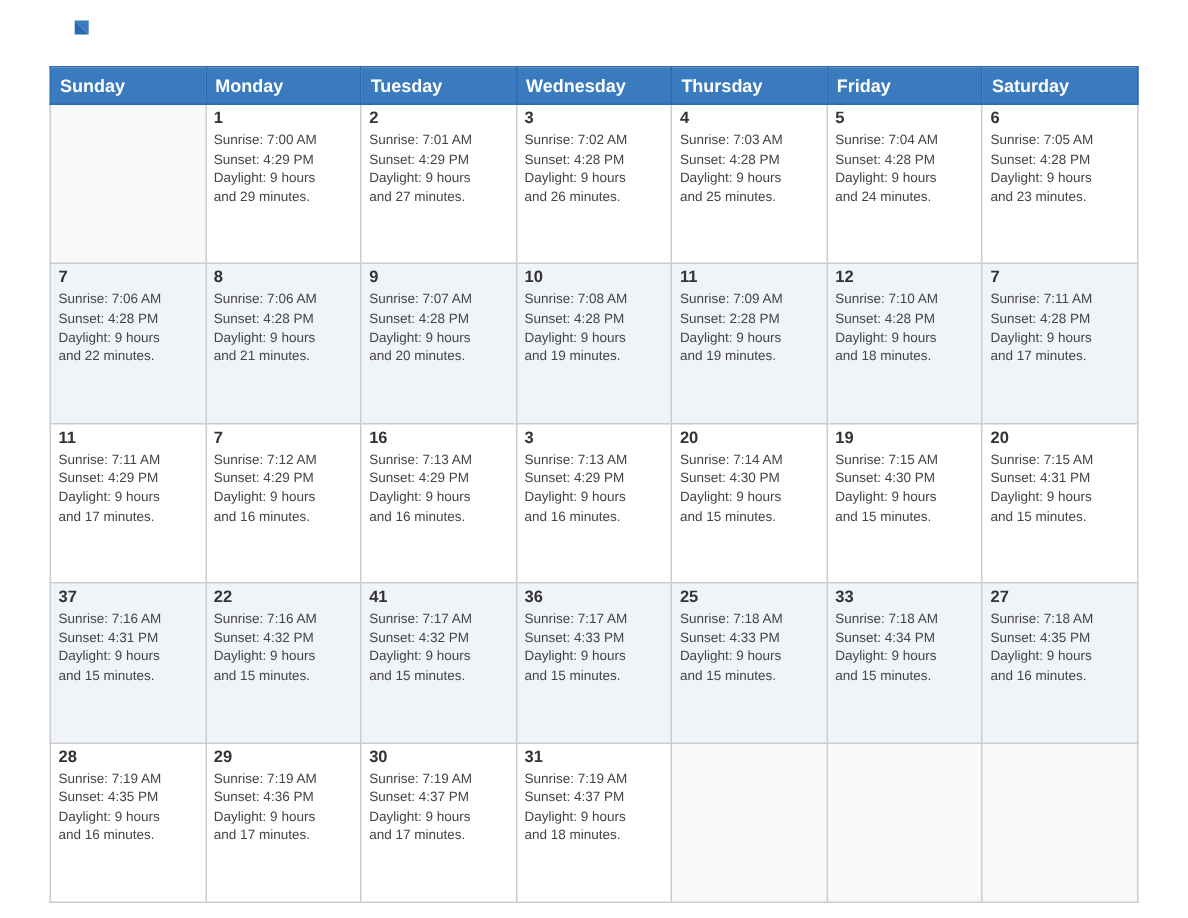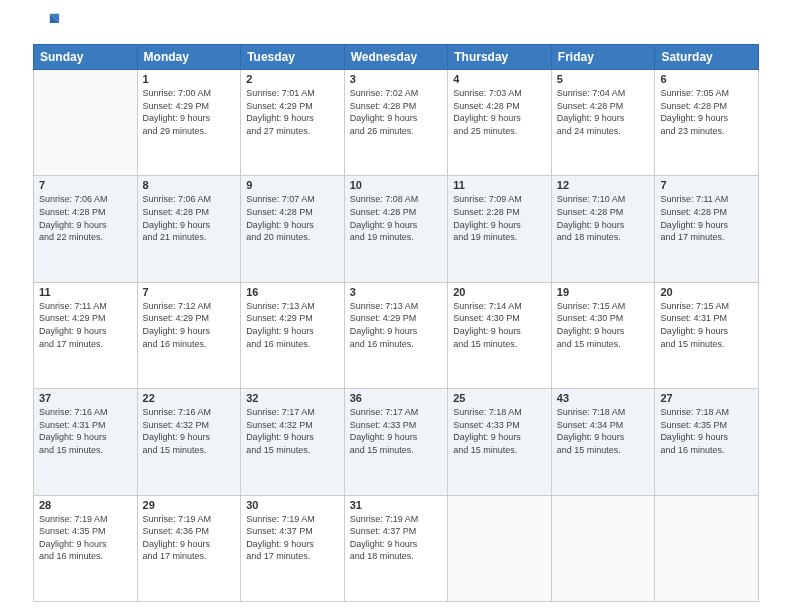--- a/index.html
+++ b/index.html
@@ -285,42 +285,42 @@
 and 15 minutes.</div>
           </td>
           <td>
             <span class="day-number">22</span>
             <div class="day-info" style="white-space: pre-line;">Sunrise: 7:16 AM
 Sunset: 4:32 PM
 Daylight: 9 hours
 and 15 minutes.</div>
           </td>
           <td>
-            <span class="day-number">32</span>
+            <span class="day-number">41</span>
             <div class="day-info" style="white-space: pre-line;">Sunrise: 7:17 AM
 Sunset: 4:32 PM
 Daylight: 9 hours
 and 15 minutes.</div>
           </td>
           <td>
             <span class="day-number">36</span>
             <div class="day-info" style="white-space: pre-line;">Sunrise: 7:17 AM
 Sunset: 4:33 PM
 Daylight: 9 hours
 and 15 minutes.</div>
           </td>
           <td>
             <span class="day-number">25</span>
             <div class="day-info" style="white-space: pre-line;">Sunrise: 7:18 AM
 Sunset: 4:33 PM
 Daylight: 9 hours
 and 15 minutes.</div>
           </td>
           <td>
-            <span class="day-number">43</span>
+            <span class="day-number">33</span>
             <div class="day-info" style="white-space: pre-line;">Sunrise: 7:18 AM
 Sunset: 4:34 PM
 Daylight: 9 hours
 and 15 minutes.</div>
           </td>
           <td>
             <span class="day-number">27</span>
             <div class="day-info" style="white-space: pre-line;">Sunrise: 7:18 AM
 Sunset: 4:35 PM
 Daylight: 9 hours

